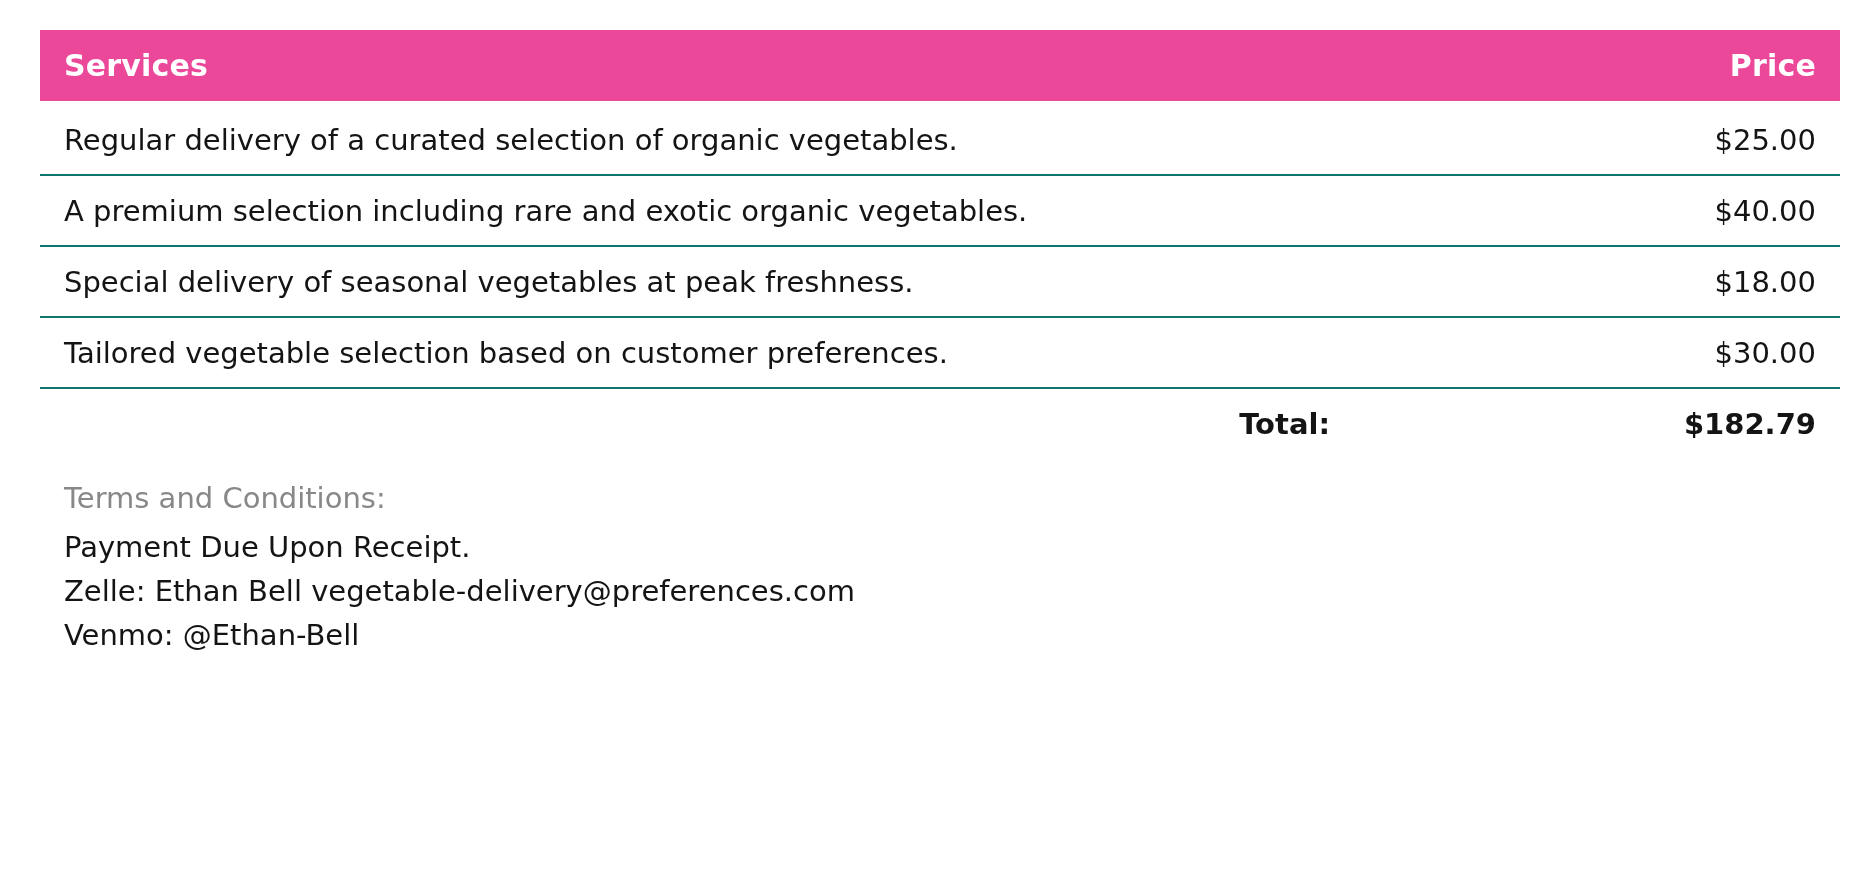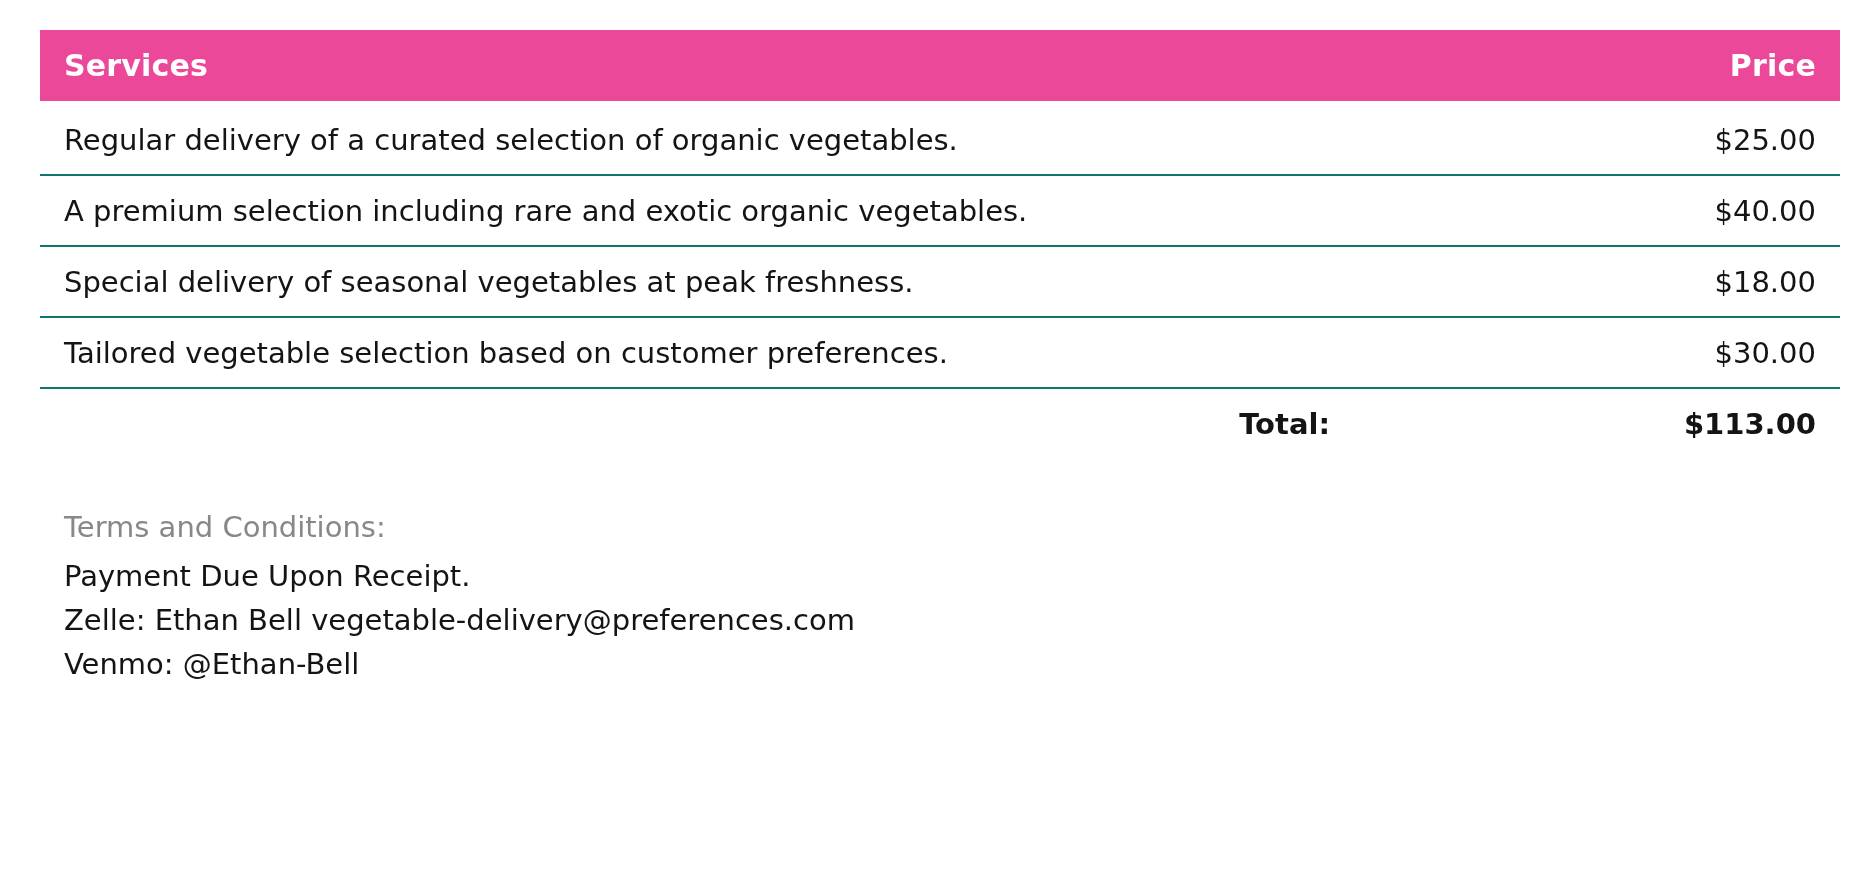--- a/index.html
+++ b/index.html
@@ -64,21 +64,21 @@
     text-align: right;
     padding-right: 42px;
   }
   .total-row td.total-value {
     text-align: right;
     white-space: nowrap;
   }
 
   
   .terms {
-    margin-top: 52px;
+    margin-top: 23px;
     padding-left: 24px;
   }
   .terms-title {
     font-size: 29px;
     color: #888888;
     margin-bottom: 10px;
   }
   .terms-line {
     font-size: 29px;
     color: #141414;
@@ -113,21 +113,21 @@
       <tr>
         <td>Special delivery of seasonal vegetables at peak freshness.</td>
         <td class="price-col">$18.00</td>
       </tr>
       <tr>
         <td>Tailored vegetable selection based on customer preferences.</td>
         <td class="price-col">$30.00</td>
       </tr>
       <tr class="total-row">
         <td class="total-label">Total:</td>
-        <td class="total-value">$113.00</td>
+        <td class="total-value">$182.79</td>
       </tr>
     </tbody>
   </table>
 
   <div class="terms">
     <div class="terms-title">Terms and Conditions:</div>
     <div class="terms-line">Payment Due Upon Receipt.</div>
     <div class="terms-line">Zelle: Ethan Bell vegetable-delivery@preferences.com</div>
     <div class="terms-line">Venmo: @Ethan-Bell</div>
   </div>

